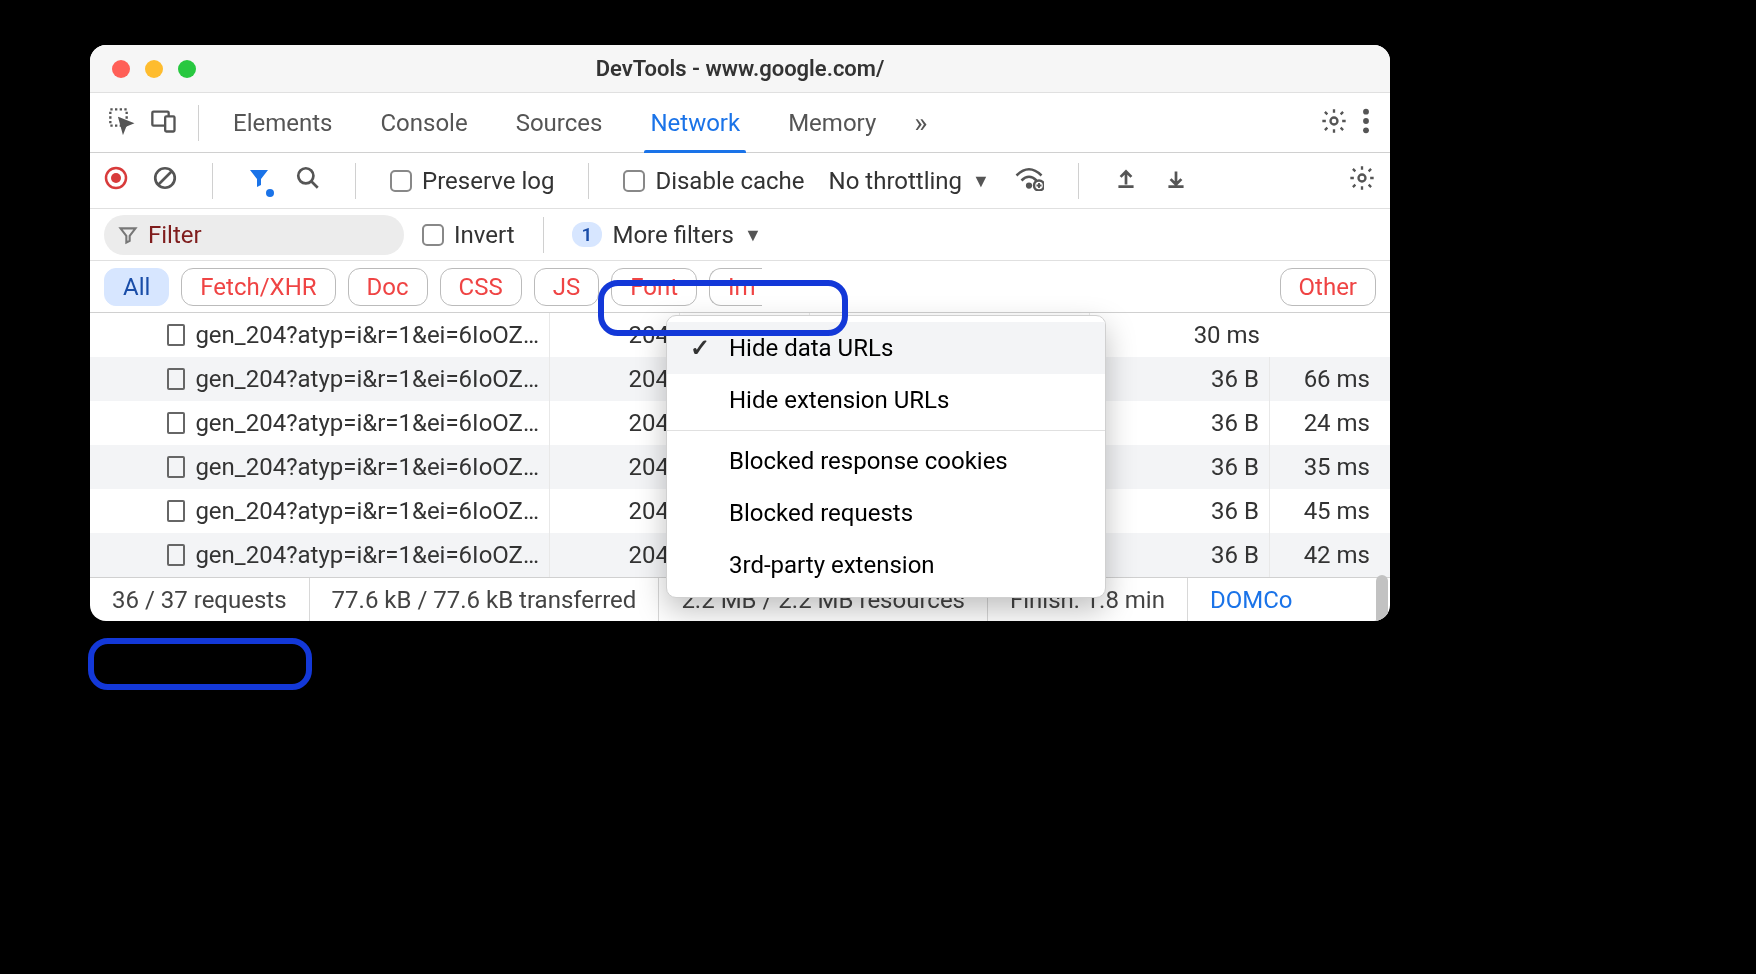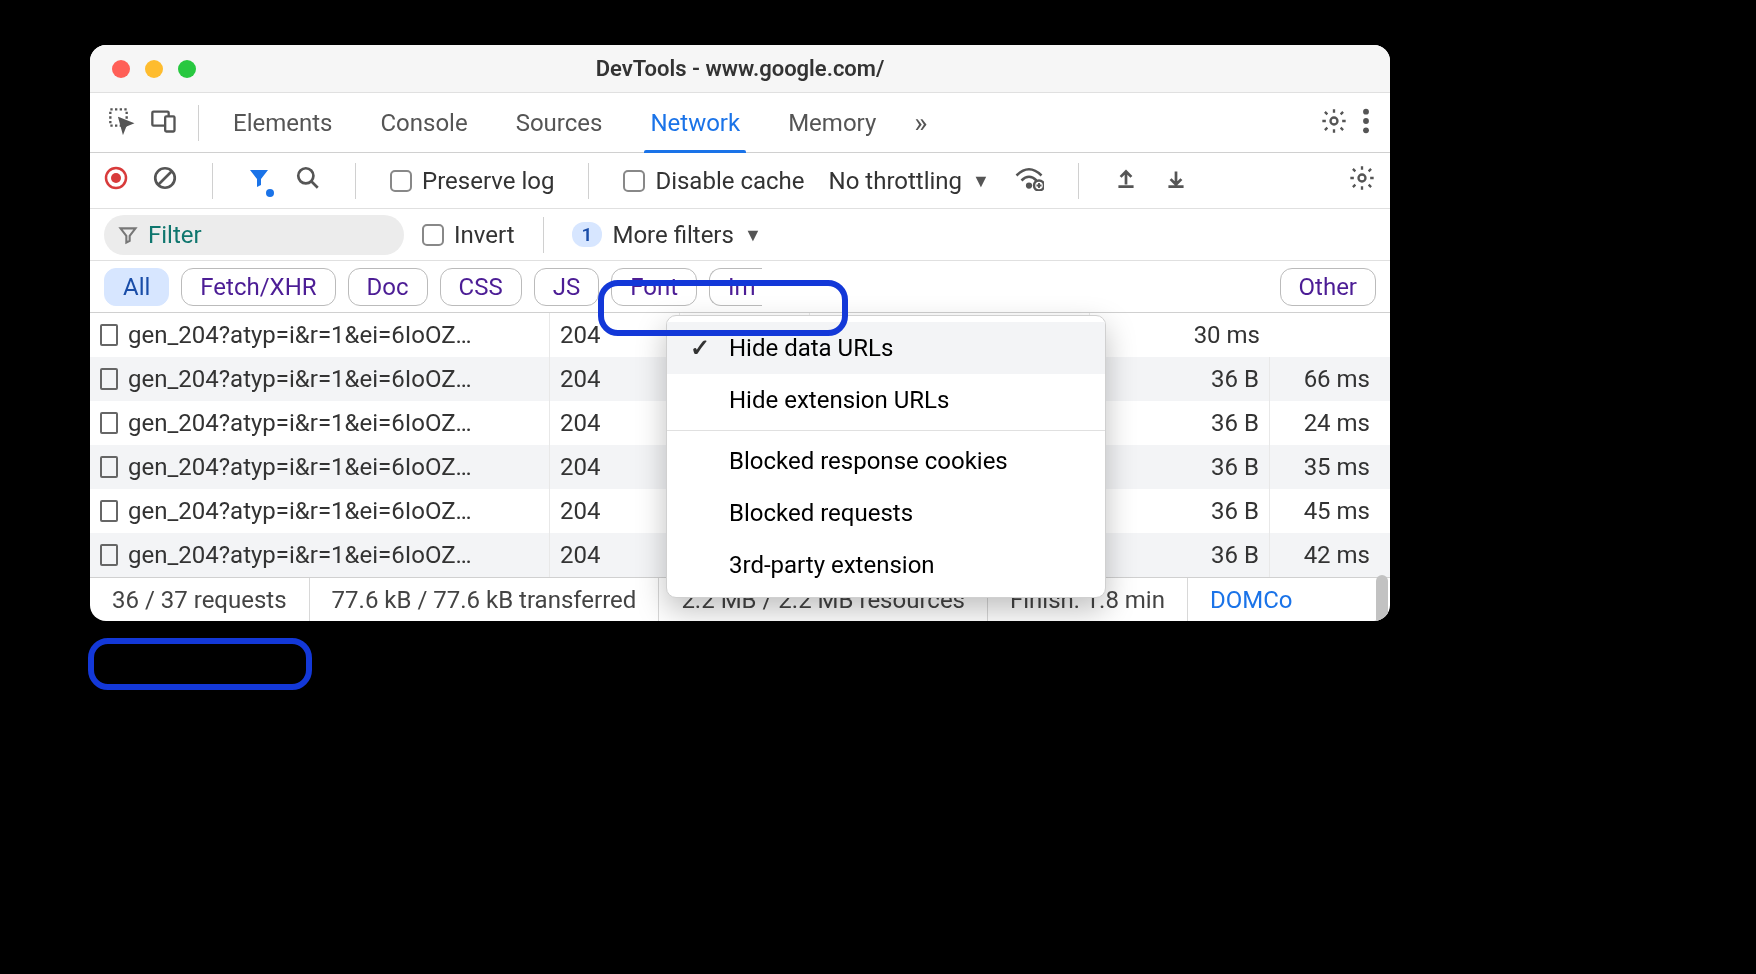--- a/index.html
+++ b/index.html
@@ -110,21 +110,21 @@
     color: #333;
     border-bottom: 1px solid #e0e0e0;
   }
   .filterpill {
     display: flex;
     align-items: center;
     gap: 10px;
     background: #ececec;
     border-radius: 20px;
     padding: 6px 22px 6px 14px;
-    color: #0f766e;
+    color: #7f1d1d;
     width: 300px;
   }
   .badge1 {
     background: #d7e6ff;
     color: #1a4da8;
     font-weight: 600;
     font-size: 19px;
     border-radius: 12px;
     padding: 1px 10px;
   }
@@ -135,21 +135,21 @@
     height: 52px;
     padding: 0 14px;
     gap: 12px;
     border-bottom: 1px solid #d0d0d0;
   }
   .chip {
     border: 1.5px solid #bbb;
     border-radius: 12px;
     padding: 4px 18px;
     font-size: 24px;
-    color: #4c1d95;
+    color: #ef4444;
     background: #fff;
   }
   .chip.active { background: #d7e6ff; border-color: #d7e6ff; color: #1a4da8; }
   .chip.cutoff { border-right: none; border-radius: 12px 0 0 12px; padding-right: 6px; }
   .chip.spacer-chip { flex: 1; border: none; background: transparent; }
   .table { position: relative; }
   .thead, .trow {
     display: grid;
     grid-template-columns: 460px 130px 130px 280px 180px 110px;
     align-items: center;
@@ -160,21 +160,21 @@
     border-bottom: 1px solid #d0d0d0;
     color: #333;
   }
   .thead .cell { padding: 0 10px; border-right: 1px solid #e4e4e4; height: 100%; display: flex; align-items: center; }
   .thead .cell:last-child { border-right: none; }
   .trow {
     height: 44px;
     color: #333;
   }
   .trow:nth-child(even) { background: #f3f4f6; }
-  .trow .cell { padding: 0 10px; border-right: 1px solid #e8e8e8; height: 100%; display: flex; align-items: center; overflow: hidden; white-space: nowrap; }
+  .trow .cell { padding: 0 10px; border-right: 1px solid #e8e8e8; height: 100%; display: flex; align-items: center; overflow: hidden; white-space: nowrap; justify-content: flex-end; }
   .trow .cell:last-child { border-right: none; }
   .docicon { width: 18px; height: 22px; border: 2px solid #666; border-radius: 2px; margin-right: 10px; flex-shrink: 0; }
   .num { justify-content: flex-end; }
   .initiator { text-decoration: underline dotted; }
   .status {
     display: flex;
     align-items: center;
     height: 44px;
     border-top: 1px solid #d0d0d0;
     font-size: 24px;

